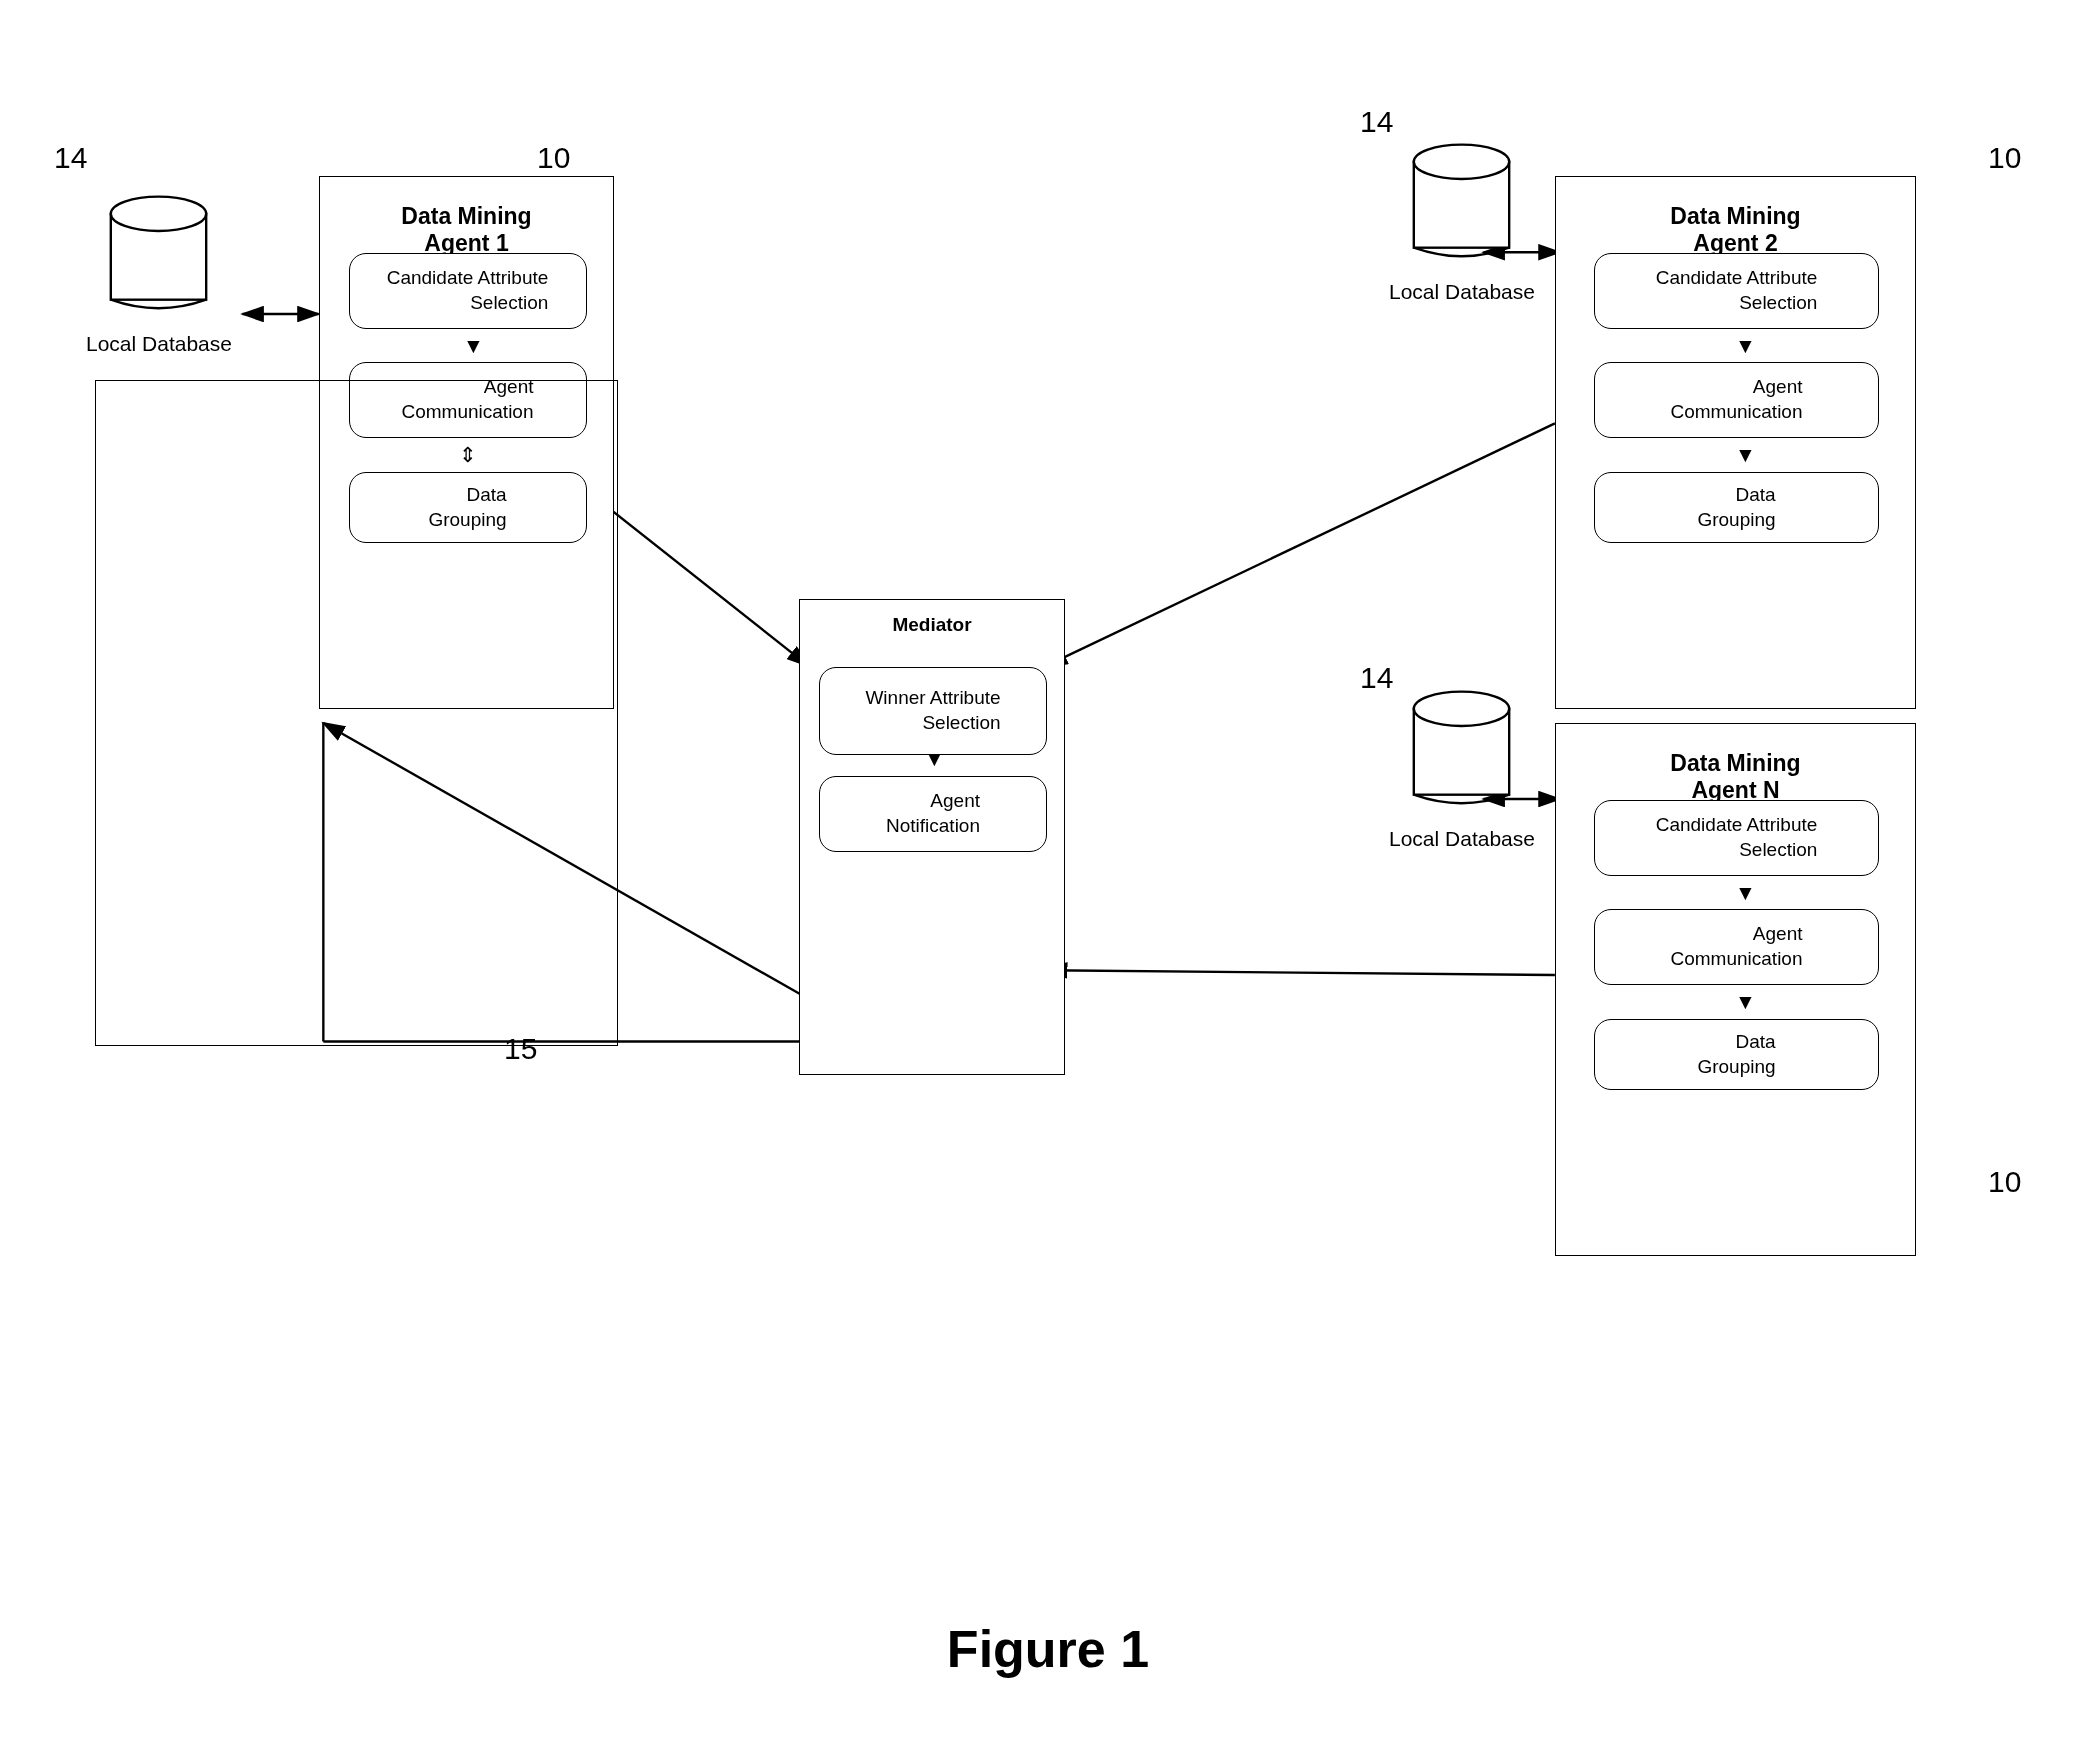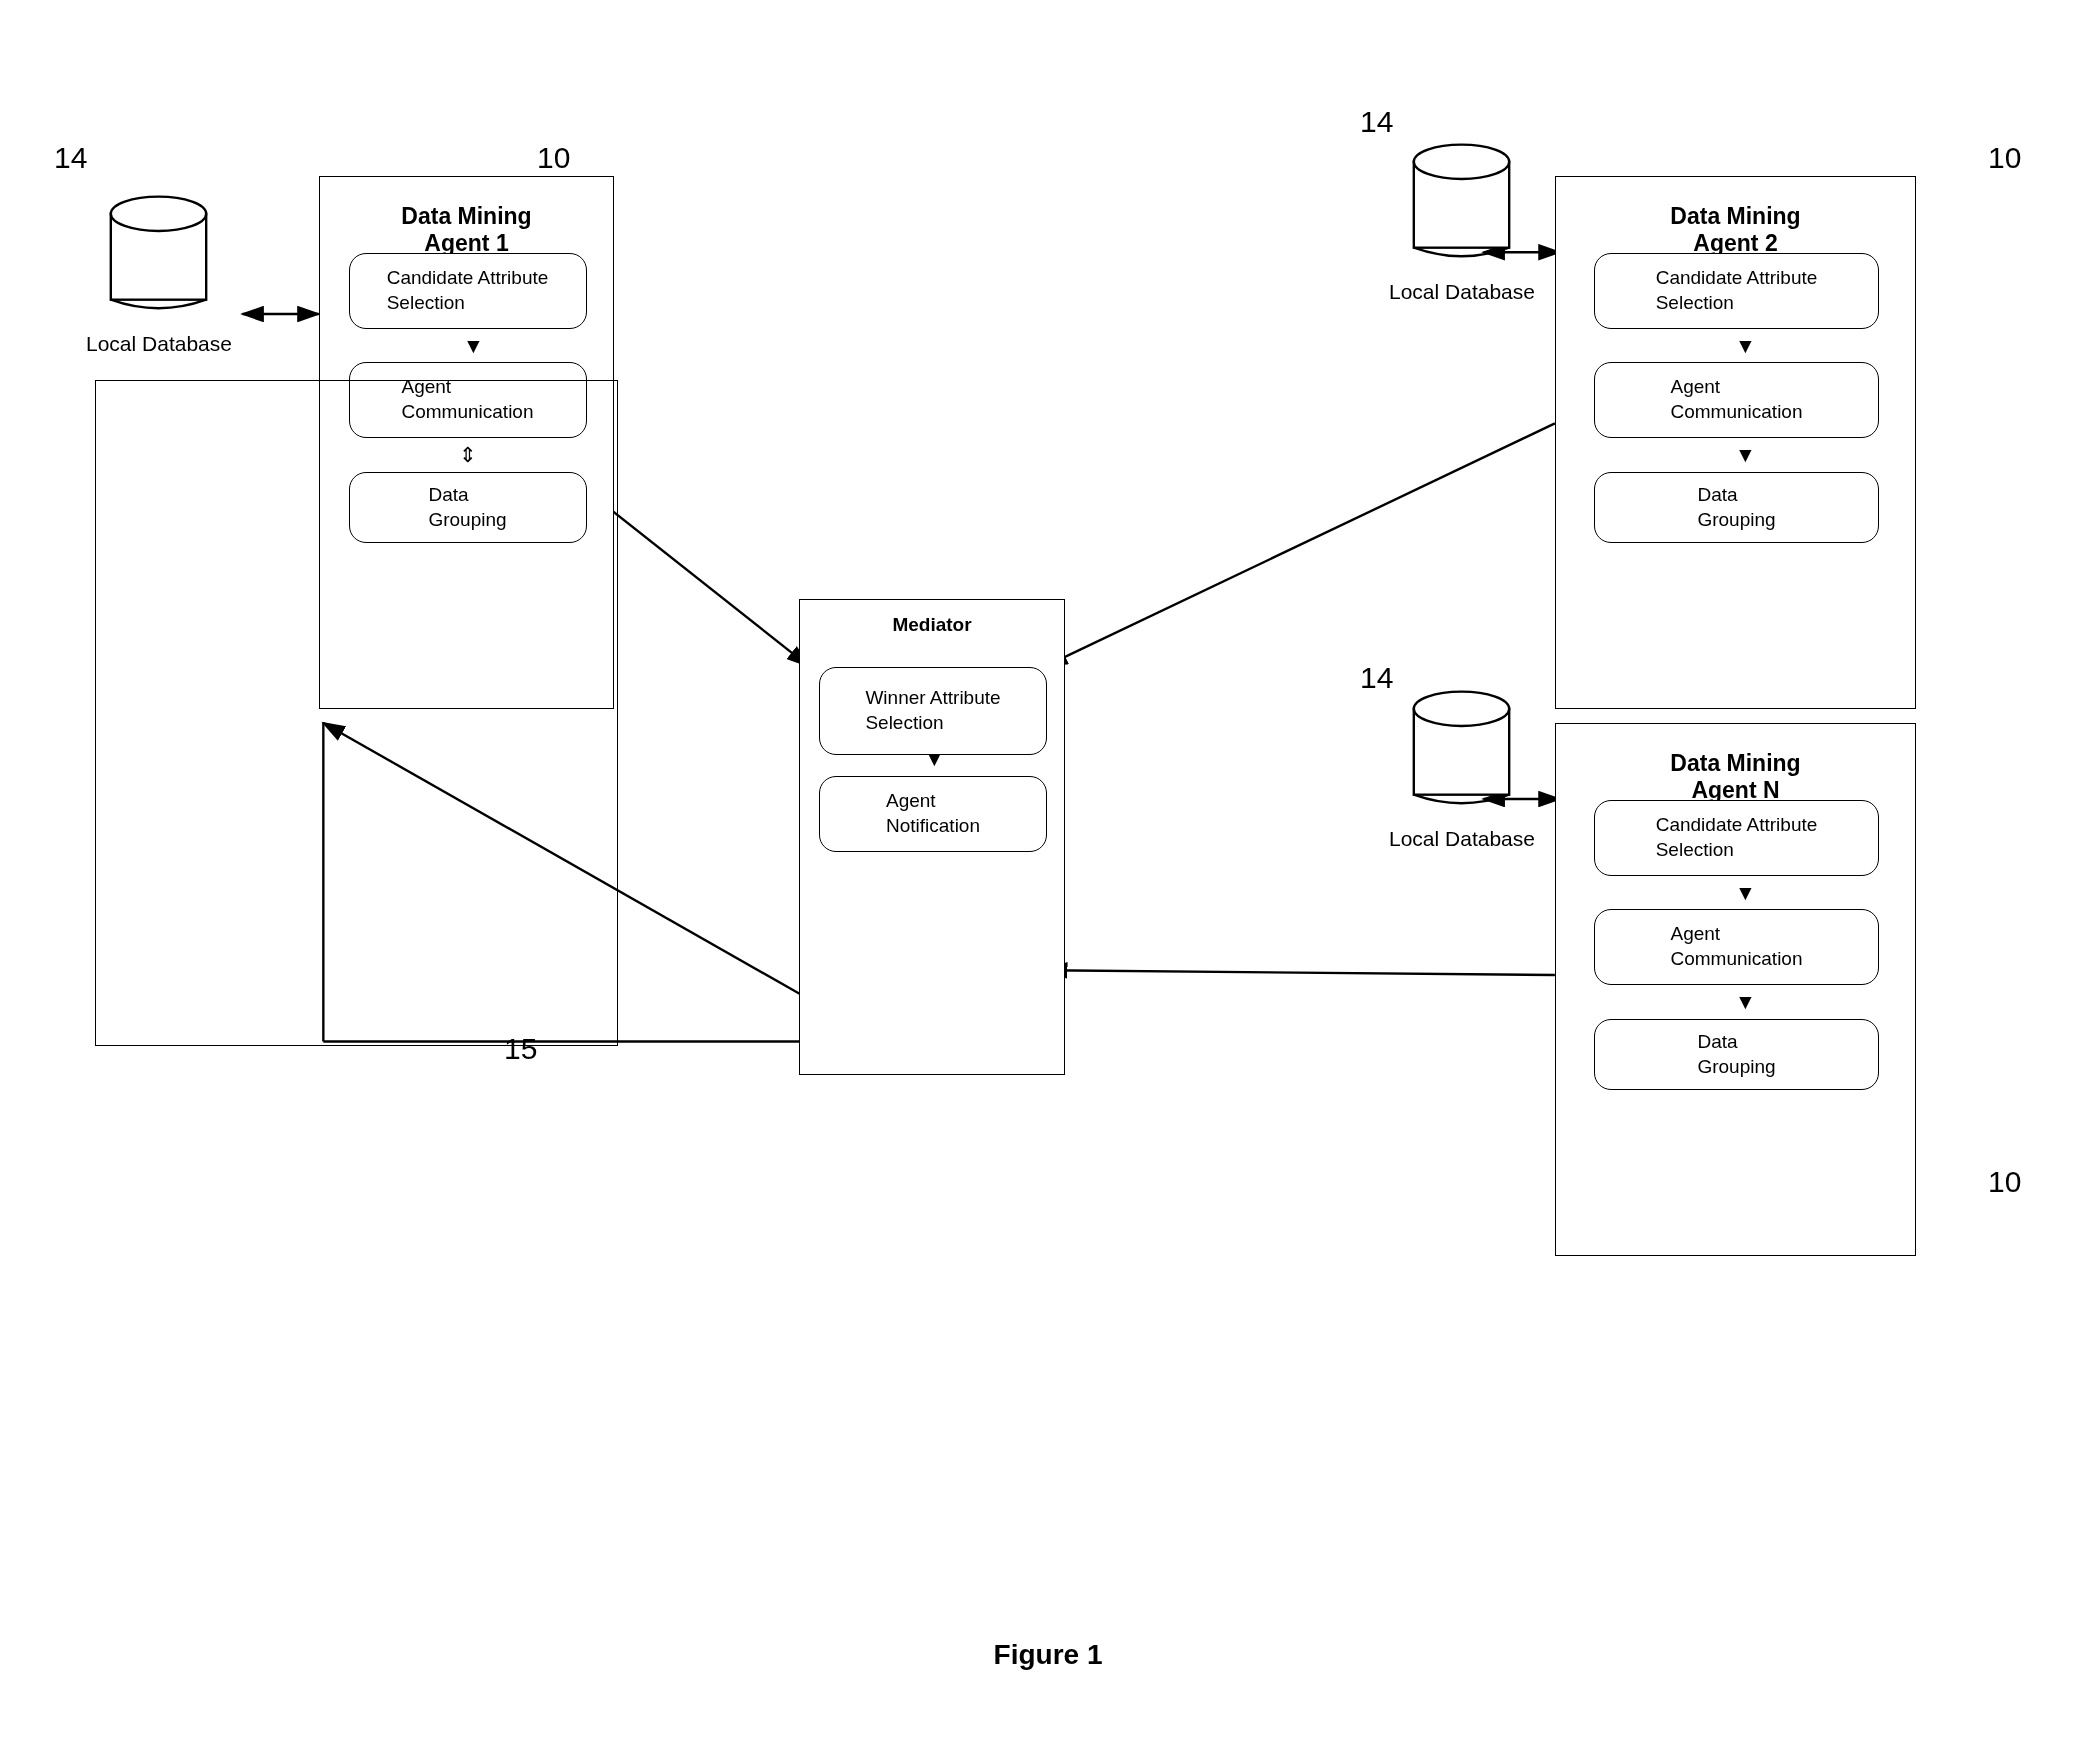--- a/index.html
+++ b/index.html
@@ -28,21 +28,21 @@
 
     
     .inner-box {
       position: absolute;
       border: 1.9px solid #000;
       border-radius: 17px;
       background: #fff;
       display: flex;
       align-items: center;
       justify-content: center;
-      text-align: left;
+      text-align: right;
       font-size: 21px;
       line-height: 1.3;
     }
 
     
     .agent-title {
       position: absolute;
       font-weight: bold;
       font-size: 23px;
       text-align: center;
@@ -78,24 +78,24 @@
     .arrows-svg {
       position: absolute;
       top: 0; left: 0;
       width: 2096px;
       height: 1755px;
       pointer-events: none;
     }
 
     .figure-label {
       position: absolute;
-      bottom: 84px;
+      bottom: 76px;
       left: 50%;
       transform: translateX(-50%);
-      font-size: 28px;
+      font-size: 52px;
       font-weight: bold;
     }
   </style>
 </head>
 <body>
 
 <div class="diagram-container">
 
   <svg class="arrows-svg" viewBox="0 0 2204 1845" width="2096" height="1755">
 

